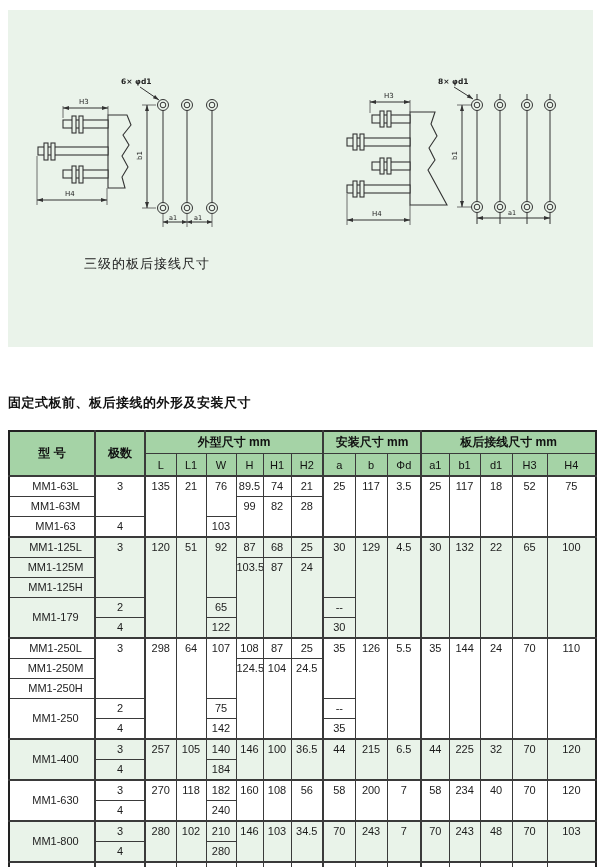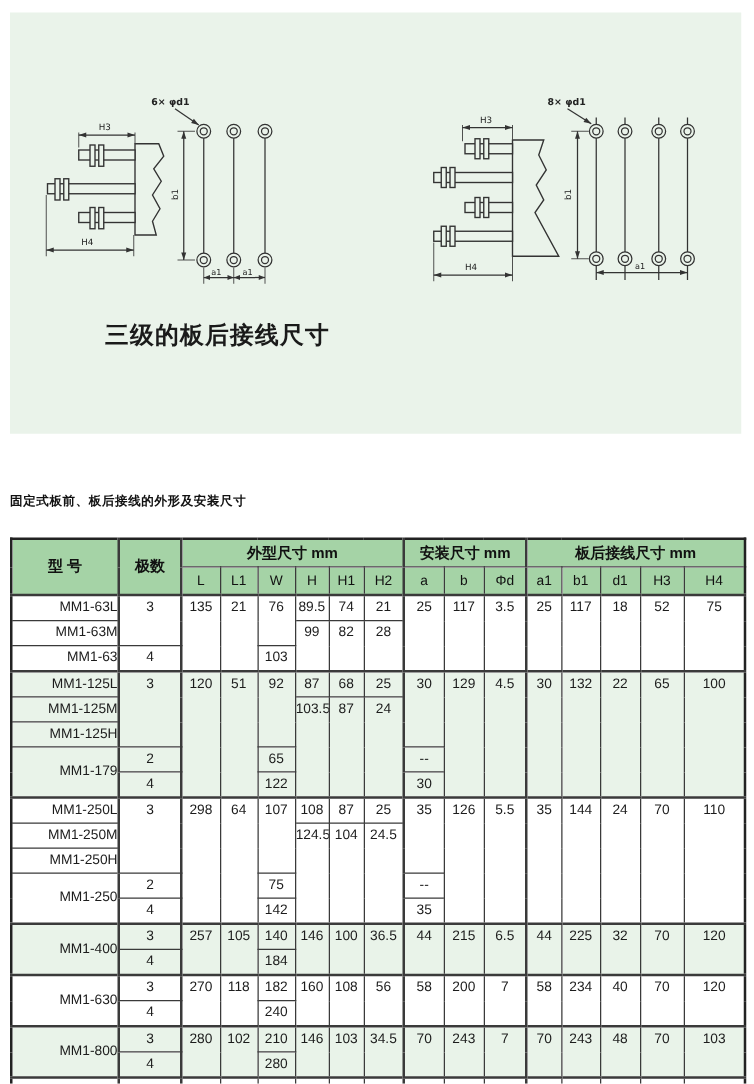--- a/index.html
+++ b/index.html
@@ -1,31 +1,31 @@
 <!DOCTYPE html>
 <html><head>
 <meta charset="utf-8">
 <style>
   html,body{margin:0;padding:0;background:#fff;}
   .page{position:relative;width:603px;height:867px;background:#fff;overflow:hidden;
         font-family:"Liberation Sans",sans-serif;color:#222;}
   .panel{position:absolute;left:8px;top:10px;width:585px;height:337px;background:#eaf3ea;}
   .diag{position:absolute;}
-  .caption{position:absolute;font-size:19px;font-weight:bold;color:#1a1a1a;letter-spacing:1px;white-space:nowrap;}
+  .caption{position:absolute;font-size:13px;font-weight:normal;color:#1a1a1a;letter-spacing:1px;white-space:nowrap;}
   .cap-left{left:76px;top:245px;}
   .cap-right{left:418px;top:245px;}
-  .section-title{position:absolute;left:8px;top:394px;font-size:10px;font-weight:bold;color:#111;letter-spacing:0.5px;}
+  .section-title{position:absolute;left:8px;top:394px;font-size:13px;font-weight:bold;color:#111;letter-spacing:0.5px;}
   table.spec{position:absolute;left:8px;top:430px;width:587px;border-collapse:collapse;table-layout:fixed;
              font-size:11px;border:2px solid #222;}
   .spec th,.spec td{border:1px solid #3a3a3a;text-align:center;padding:0;overflow:hidden;}
   .spec thead th{background:#a5d3a6;height:21px;font-weight:bold;font-size:12px;color:#111;}
   .spec thead th.sub{font-weight:normal;font-size:11px;}
   .spec td{height:19px;line-height:19px;vertical-align:top;background:#fff;color:#1c1c1c;}
   .spec tr.shade td{background:#e9f3e9;}
-  .spec td.model{text-align:right;padding-left:7px;vertical-align:middle;}
+  .spec td.model{text-align:center;padding-left:7px;vertical-align:middle;}
   .spec .sl{border-left-width:2px;}
   .spec tr.gs td{border-top-width:2px;}
   svg text{font-family:"DejaVu Sans",sans-serif;fill:#222;}
   svg .ln{stroke:#333;stroke-width:1;fill:none;}
   svg .thin{stroke:#444;stroke-width:0.75;fill:none;}
   svg .part{stroke:#333;stroke-width:1.1;fill:#eaf3ea;}
   svg .hole{stroke:#333;stroke-width:1;fill:#eaf3ea;}
   svg .ar{fill:#333;stroke:none;}
 </style>
 </head>

